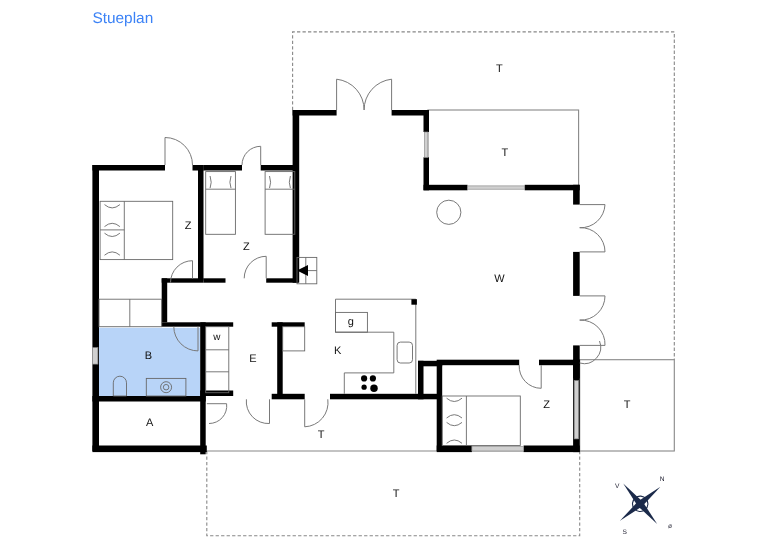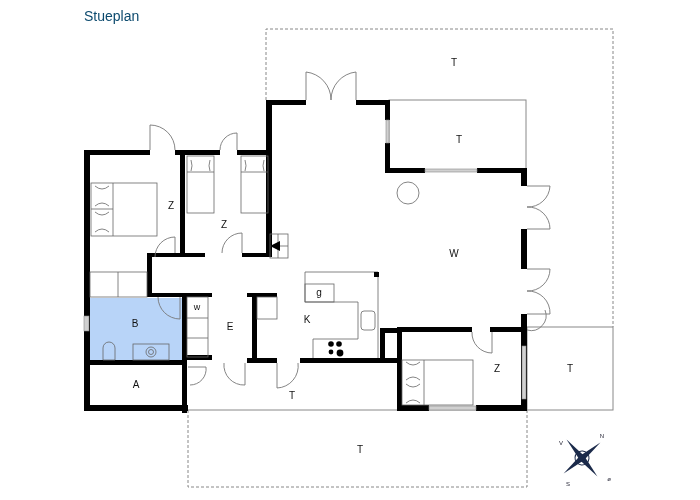--- a/index.html
+++ b/index.html
@@ -1,18 +1,18 @@
 <!DOCTYPE html>
 <html><head>
 <meta charset="utf-8">
 <style>
   html, body { margin: 0; padding: 0; background: #ffffff; }
   body { width: 700px; height: 500px; position: relative; overflow: hidden;
          font-family: "Liberation Sans", sans-serif; }
-  .title { position: absolute; left: 84px; top: 8px; font-size: 14px; color: #0c4a6e; }
+  .title { position: absolute; left: 84px; top: 8px; font-size: 14px; color: #3b82f6; }
   svg.plan { position: absolute; left: 0; top: 0; }
   .lbl { position: absolute; font-size: 10px; color: #111; transform: translate(-50%, -50%); line-height: 1; }
   .lbl.small { font-size: 9px; }
   .compass-lbl { position: absolute; font-size: 6px; color: #223; transform: translate(-50%, -50%); }
 </style>
 </head>
 <body>
 
 <div class="title">Stueplan</div>
 

